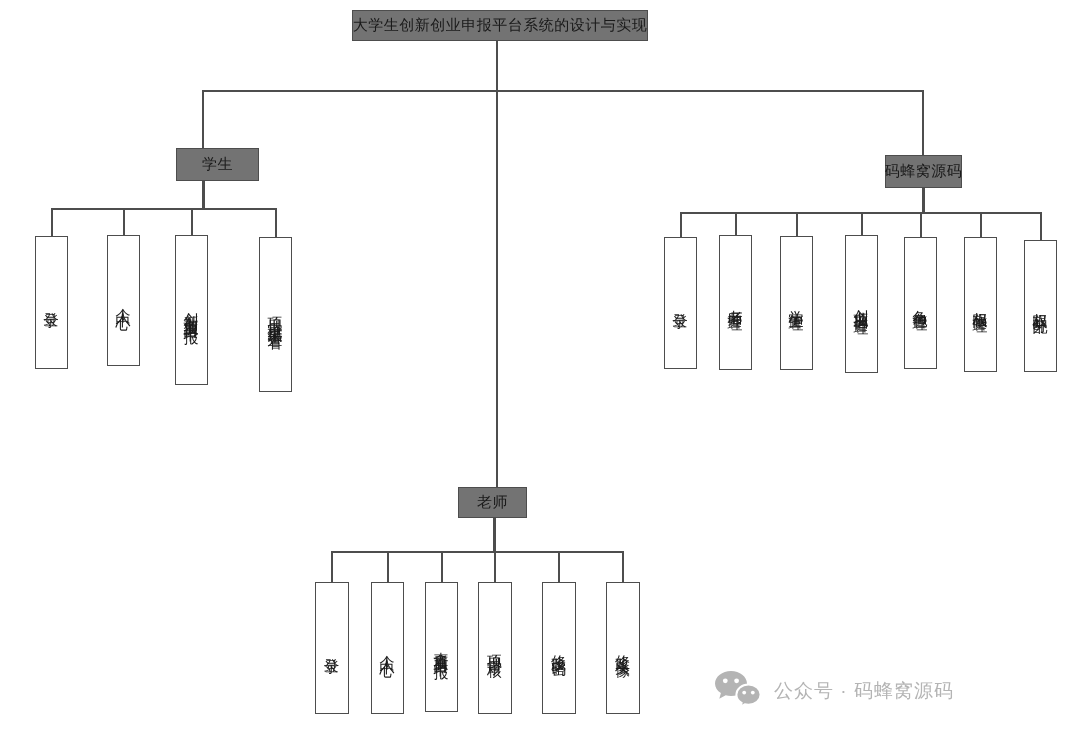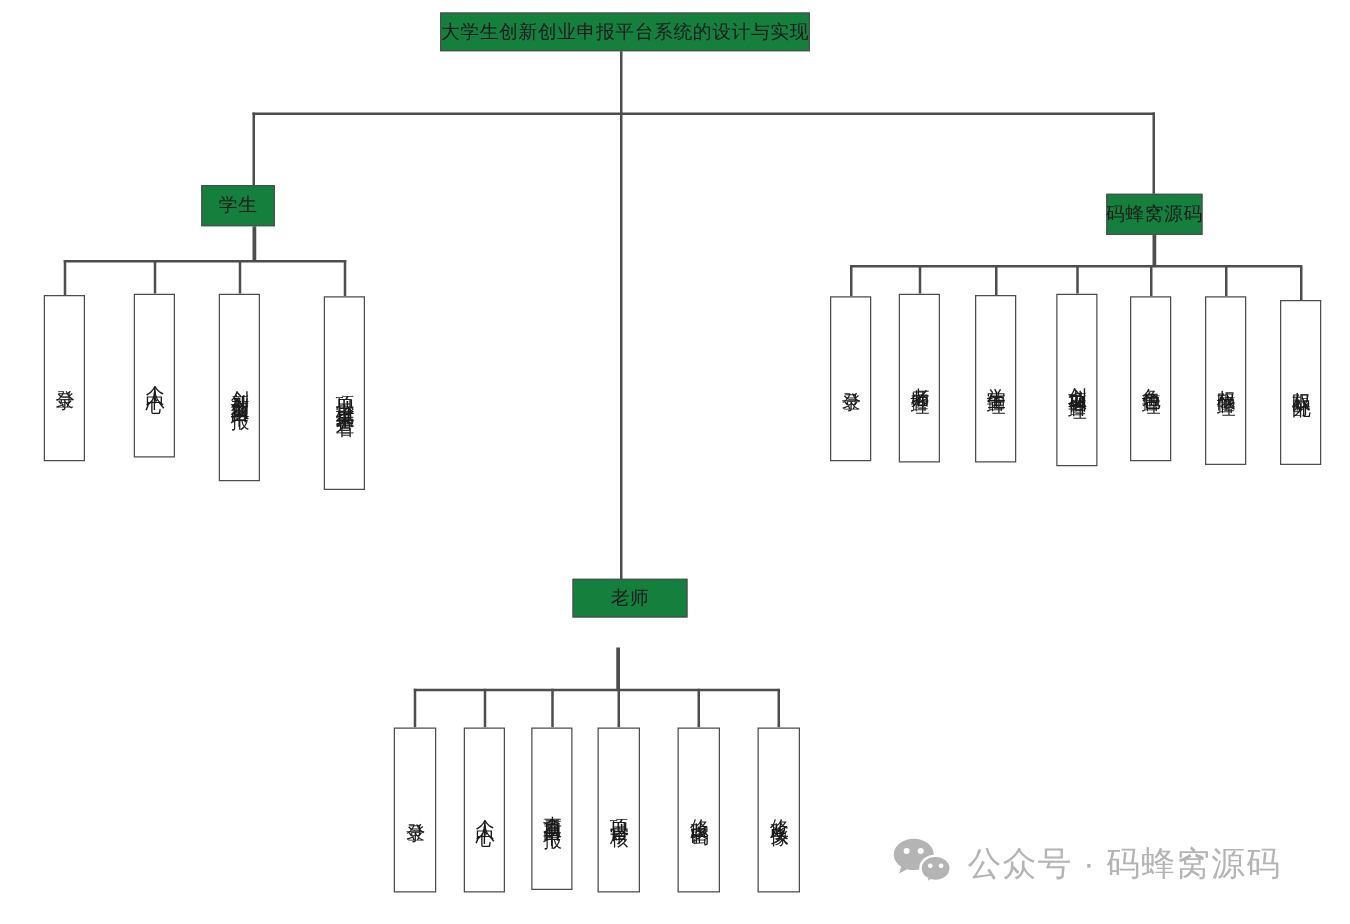--- a/index.html
+++ b/index.html
@@ -9,36 +9,36 @@
     --wm:#b4b4b4;
   }
   html,body{margin:0;padding:0;background:var(--bg);}
   .canvas{
     position:relative;width:1080px;height:739px;background:var(--bg);
     font-family:"Liberation Sans",sans-serif;color:var(--node-text);
     overflow:hidden;
   }
   .hbox{
     position:absolute;box-sizing:border-box;border:1.5px solid var(--line);
-    background:#15803d;display:flex;align-items:center;justify-content:center;
+    background:#737373;display:flex;align-items:center;justify-content:center;
     font-size:15px;white-space:nowrap;letter-spacing:0.5px;
   }
   .vbox{
     position:absolute;box-sizing:border-box;border:1.5px solid var(--line);
     background:#fff;display:flex;align-items:center;justify-content:center;
     font-size:15px;
   }
   .vbox span{
     writing-mode:vertical-rl;text-orientation:upright;
     letter-spacing:2.5px;line-height:1;
   }
   .line{position:absolute;background:var(--line);}
   .watermark{
     position:absolute;left:714px;top:670px;display:flex;align-items:center;gap:12px;
-    color:var(--wm);font-size:27px;letter-spacing:1px;white-space:nowrap;
+    color:var(--wm);font-size:19px;letter-spacing:1px;white-space:nowrap;
   }
   .wm-icon{display:inline-flex;}
 </style>
 </head>
 <body>
 
 <div class="canvas">
 
   <div id="lines">
       <div class="line" style="left: 496px; top: 41px; width: 1.5px; height: 446px;"></div>
@@ -67,37 +67,37 @@
       <div class="line" style="left: 441px; top: 551px; width: 1.5px; height: 31px;"></div>
       <div class="line" style="left: 494px; top: 551px; width: 1.5px; height: 31px;"></div>
       <div class="line" style="left: 558px; top: 551px; width: 1.5px; height: 31px;"></div>
       <div class="line" style="left: 622px; top: 551px; width: 1.5px; height: 31px;"></div>
     </div>
 
   <div class="hbox" style="left:352px;top:10px;width:296px;height:31px">
     <span>大学生创新创业申报平台系统的设计与实现</span>
   </div>
 
-  <div class="hbox" style="left:161px;top:148px;width:59px;height:33px">
+  <div class="hbox" style="left:176px;top:148px;width:83px;height:33px">
     <span>学生</span>
   </div>
   <div class="vbox" style="left:35px;top:236px;width:33px;height:133px">
     <span>登录</span>
   </div>
   <div class="vbox" style="left:107px;top:235px;width:33px;height:131px">
     <span>个人中心</span>
   </div>
   <div class="vbox" style="left:175px;top:235px;width:33px;height:150px">
     <span>创新创业项目申报</span>
   </div>
   <div class="vbox" style="left:259px;top:237px;width:33px;height:155px">
     <span>项目审批结果查看</span>
   </div>
 
-  <div class="hbox" style="left:458px;top:463px;width:92px;height:31px">
+  <div class="hbox" style="left:458px;top:487px;width:69px;height:31px">
     <span>老师</span>
   </div>
   <div class="vbox" style="left:315px;top:582px;width:34px;height:132px">
     <span>登录</span>
   </div>
   <div class="vbox" style="left:371px;top:582px;width:33px;height:132px">
     <span>个人中心</span>
   </div>
   <div class="vbox" style="left:425px;top:582px;width:33px;height:130px">
     <span>查看项目申报</span>

